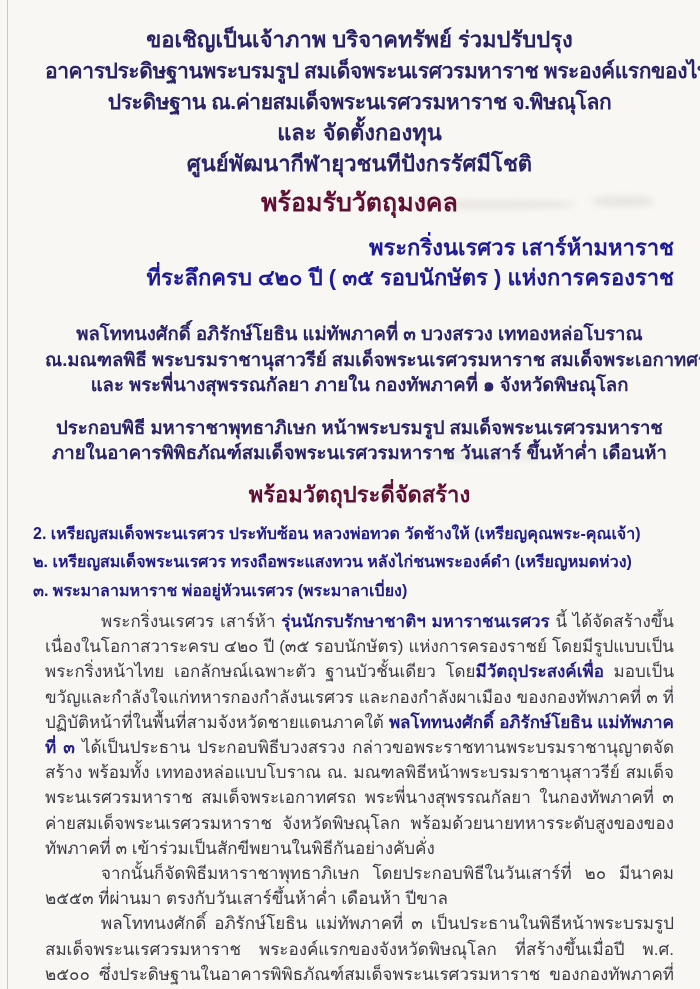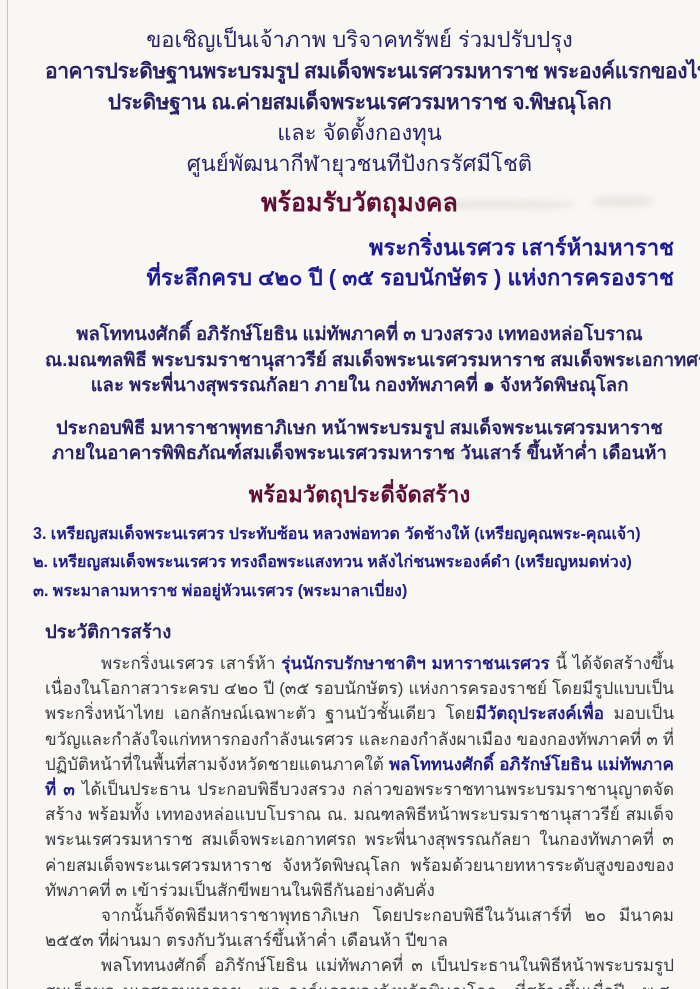--- a/index.html
+++ b/index.html
@@ -23,21 +23,21 @@
   .edge-line{
     position:absolute;left:7px;top:0;bottom:0;width:1px;
     background:var(--edge);
   }
   .content{
     position:absolute;top:24px;left:45px;right:26px;
     text-align:center;
   }
   .title-line{
     color:var(--navy);
-    font-weight:normal;
+    font-weight:bold;
     font-size:22px;line-height:31px;
     white-space:nowrap;
   }
   .display-line{
     color:var(--navy);
     font-weight:bold;
     font-size:21px;line-height:31px;
     letter-spacing:-0.4px;
     white-space:nowrap;
   }
@@ -145,26 +145,25 @@
     </div>
 
     <div class="ceremony-block2">
       <div class="ceremony-line">ประกอบพิธี มหาราชาพุทธาภิเษก หน้าพระบรมรูป สมเด็จพระนเรศวรมหาราช</div>
       <div class="ceremony-line">ภายในอาคารพิพิธภัณฑ์สมเด็จพระนเรศวรมหาราช วันเสาร์ ขึ้นห้าค่ำ เดือนห้า</div>
     </div>
 
     <div class="amulet-heading">พร้อมวัตถุประดี่จัดสร้าง</div>
 
     <div class="amulet-list">
-      <div class="amulet-item">3. เหรียญสมเด็จพระนเรศวร ประทับซ้อน หลวงพ่อทวด วัดช้างให้ (เหรียญคุณพระ-คุณเจ้า)</div>
+      <div class="amulet-item">2. เหรียญสมเด็จพระนเรศวร ประทับซ้อน หลวงพ่อทวด วัดช้างให้ (เหรียญคุณพระ-คุณเจ้า)</div>
       <div class="amulet-item">๒. เหรียญสมเด็จพระนเรศวร ทรงถือพระแสงทวน หลังไก่ชนพระองค์ดำ (เหรียญหมดห่วง)</div>
       <div class="amulet-item">๓. พระมาลามหาราช พ่ออยู่หัวนเรศวร (พระมาลาเบี่ยง)</div>
     </div>
 
-    <div class="history-heading">ประวัติการสร้าง</div>
 
     <div class="paras">
       <p class="para"><span>พระกริ่งนเรศวร เสาร์ห้า </span><span class="bd">รุ่นนักรบรักษาชาติฯ มหาราชนเรศวร</span><span> นี้ ได้จัดสร้างขึ้นเนื่องในโอกาสวาระครบ ๔๒๐ ปี (๓๕ รอบนักษัตร) แห่งการครองราชย์ โดยมีรูปแบบเป็นพระกริ่งหน้าไทย เอกลักษณ์เฉพาะตัว ฐานบัวชั้นเดียว โดย</span><span class="bd">มีวัตถุประสงค์เพื่อ</span><span> มอบเป็นขวัญและกำลังใจแก่ทหารกองกำลังนเรศวร และกองกำลังผาเมือง ของกองทัพภาคที่ ๓ ที่ปฏิบัติหน้าที่ในพื้นที่สามจังหวัดชายแดนภาคใต้ </span><span class="bd">พลโททนงศักดิ์ อภิรักษ์โยธิน แม่ทัพภาคที่ ๓</span><span> ได้เป็นประธาน ประกอบพิธีบวงสรวง กล่าวขอพระราชทานพระบรมราชานุญาตจัดสร้าง พร้อมทั้ง เททองหล่อแบบโบราณ ณ. มณฑลพิธีหน้าพระบรมราชานุสาวรีย์ สมเด็จพระนเรศวรมหาราช สมเด็จพระเอกาทศรถ พระพี่นางสุพรรณกัลยา ในกองทัพภาคที่ ๓ ค่ายสมเด็จพระนเรศวรมหาราช จังหวัดพิษณุโลก พร้อมด้วยนายทหารระดับสูงของของทัพภาคที่ ๓ เข้าร่วมเป็นสักขีพยานในพิธีกันอย่างคับคั่ง</span></p>
       <p class="para"><span>จากนั้นก็จัดพิธีมหาราชาพุทธาภิเษก โดยประกอบพิธีในวันเสาร์ที่ ๒๐ มีนาคม ๒๕๕๓ ที่ผ่านมา ตรงกับวันเสาร์ขึ้นห้าค่ำ เดือนห้า ปีขาล</span></p>
       <p class="para"><span>พลโททนงศักดิ์ อภิรักษ์โยธิน แม่ทัพภาคที่ ๓ เป็นประธานในพิธีหน้าพระบรมรูปสมเด็จพระนเรศวรมหาราช พระองค์แรกของจังหวัดพิษณุโลก ที่สร้างขึ้นเมื่อปี พ.ศ. ๒๕๐๐ ซึ่งประดิษฐานในอาคารพิพิธภัณฑ์สมเด็จพระนเรศวรมหาราช ของกองทัพภาคที่ ๓ ค่ายสมเด็จพระนเรศวรมหาราช จังหวัดพิษณุโลก โดยมีการอ่านโองการพระเวทย์ปลุกเครื่องสดับขันธ์ศาสตราวุธโบราณในพิพิธภัณฑ์ ที่เคยได้ใช้ต่อสู้อริราชศัตรู รักษาแผ่นดินไทยสืบไว้ให้ลูกหลาน</span></p>
     </div>
 
   </div>
 </div>
 

